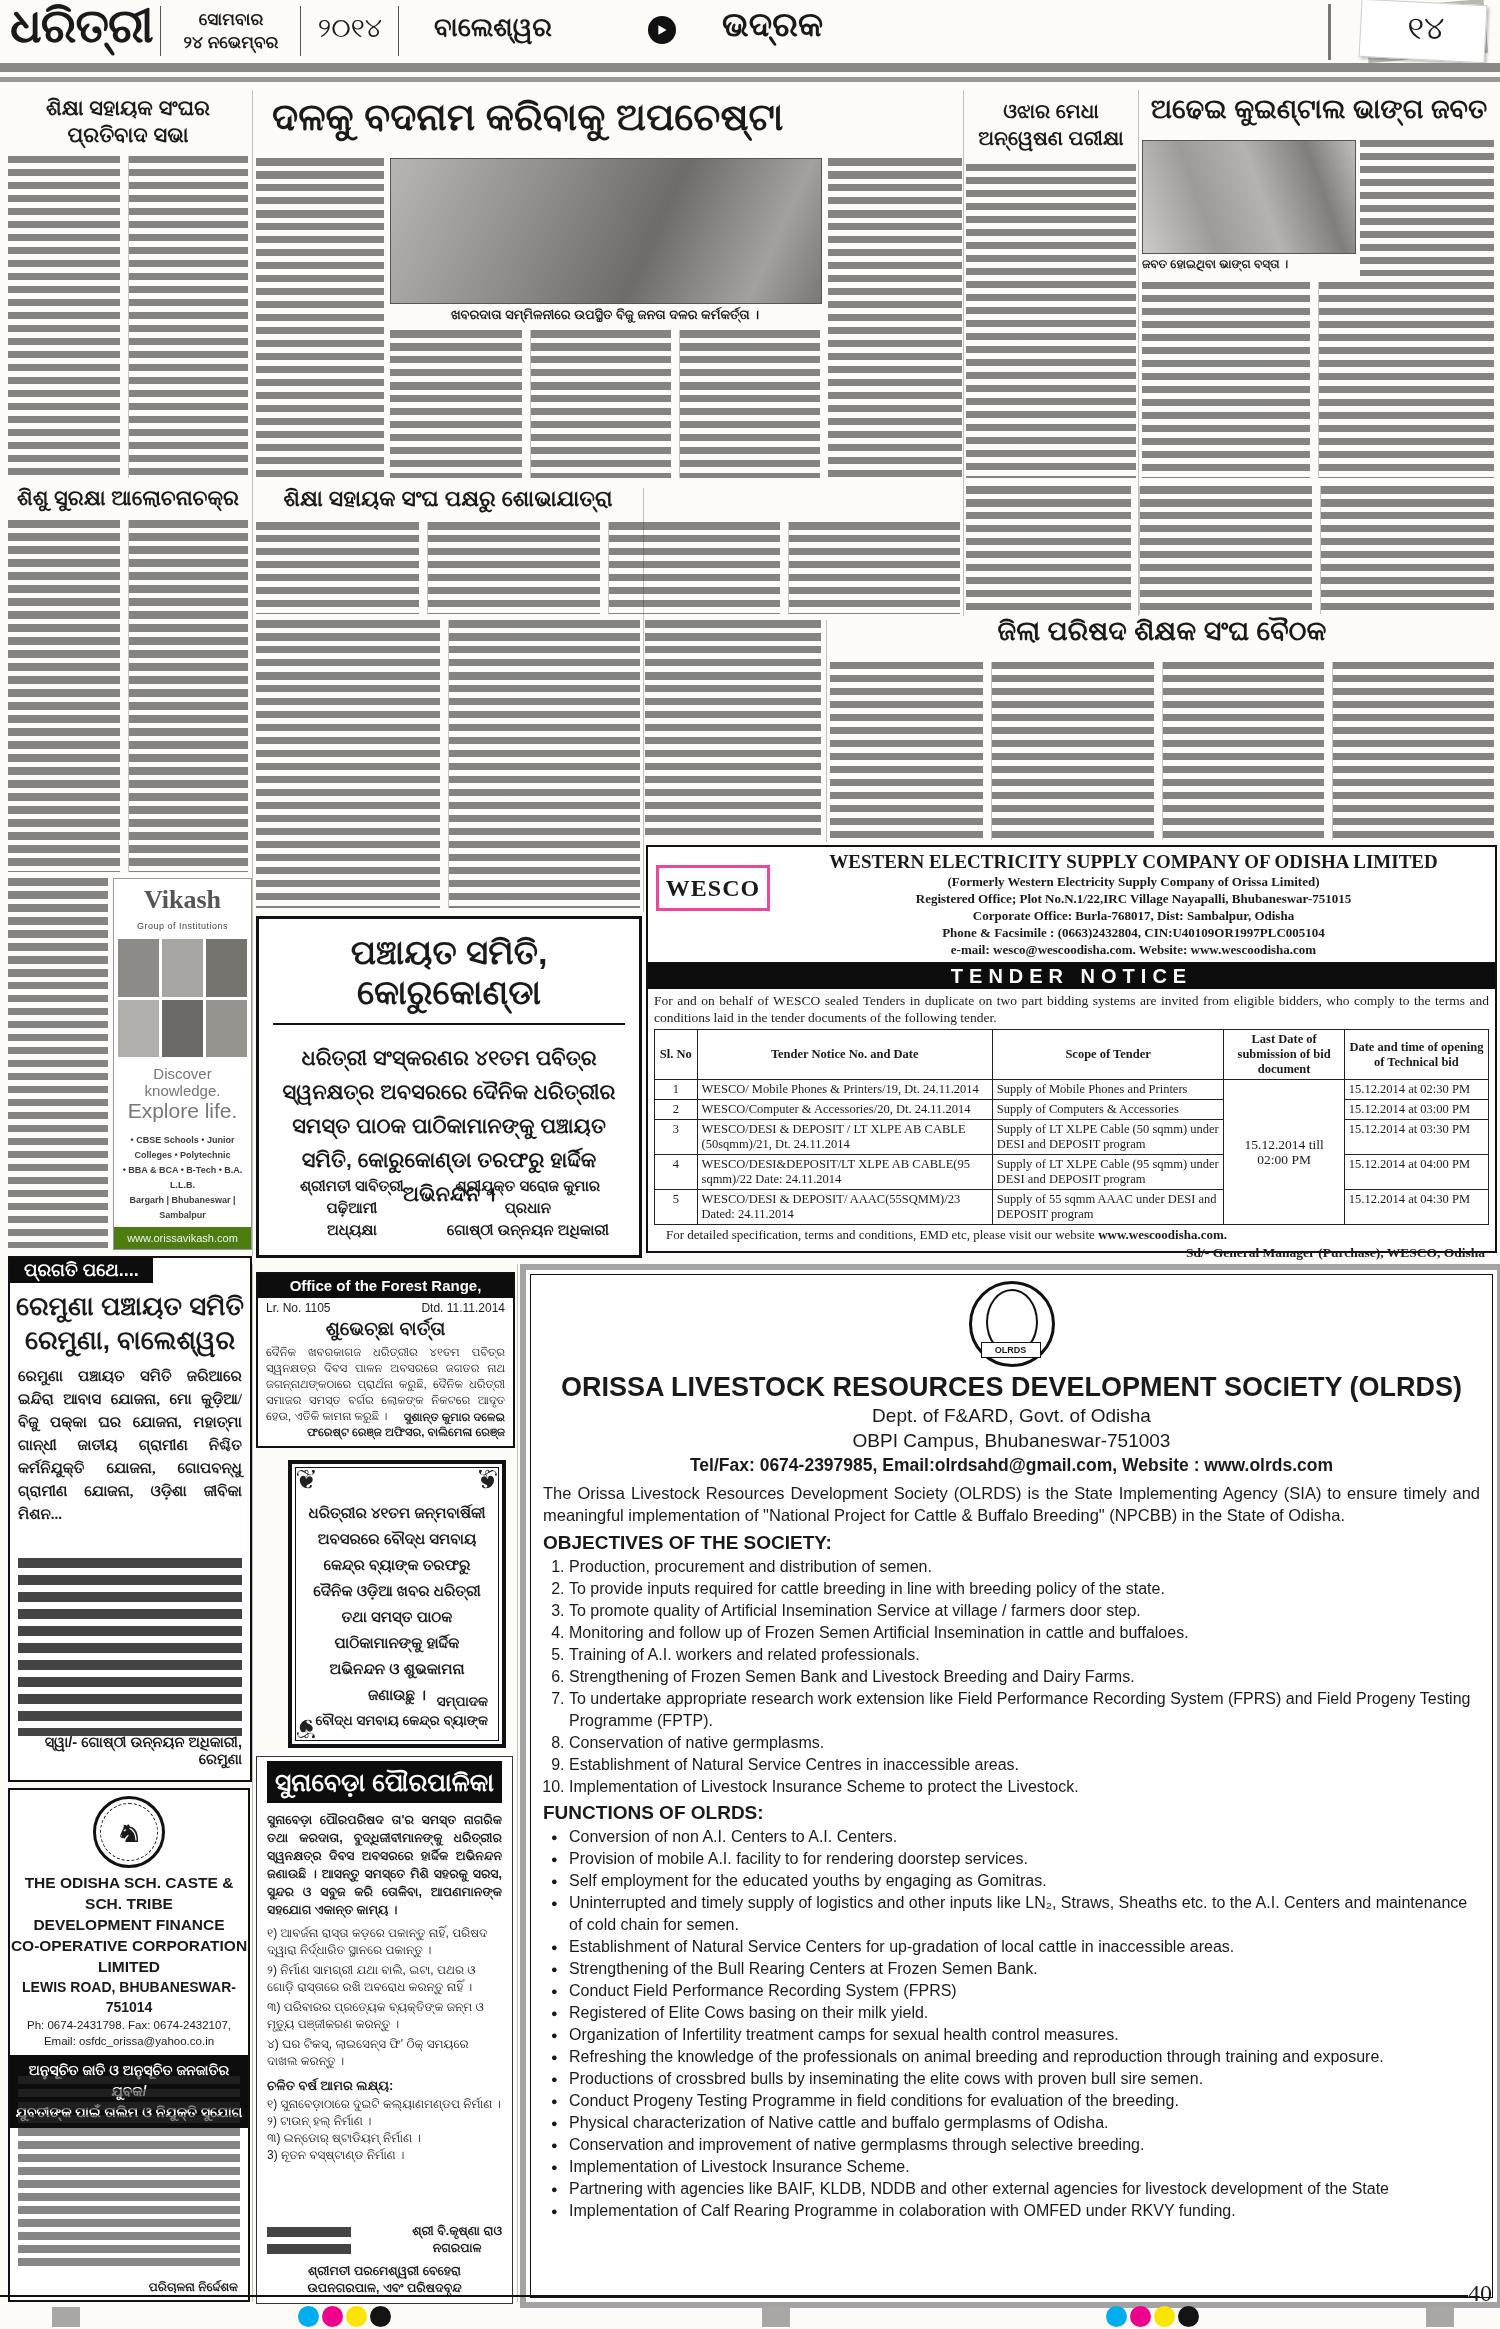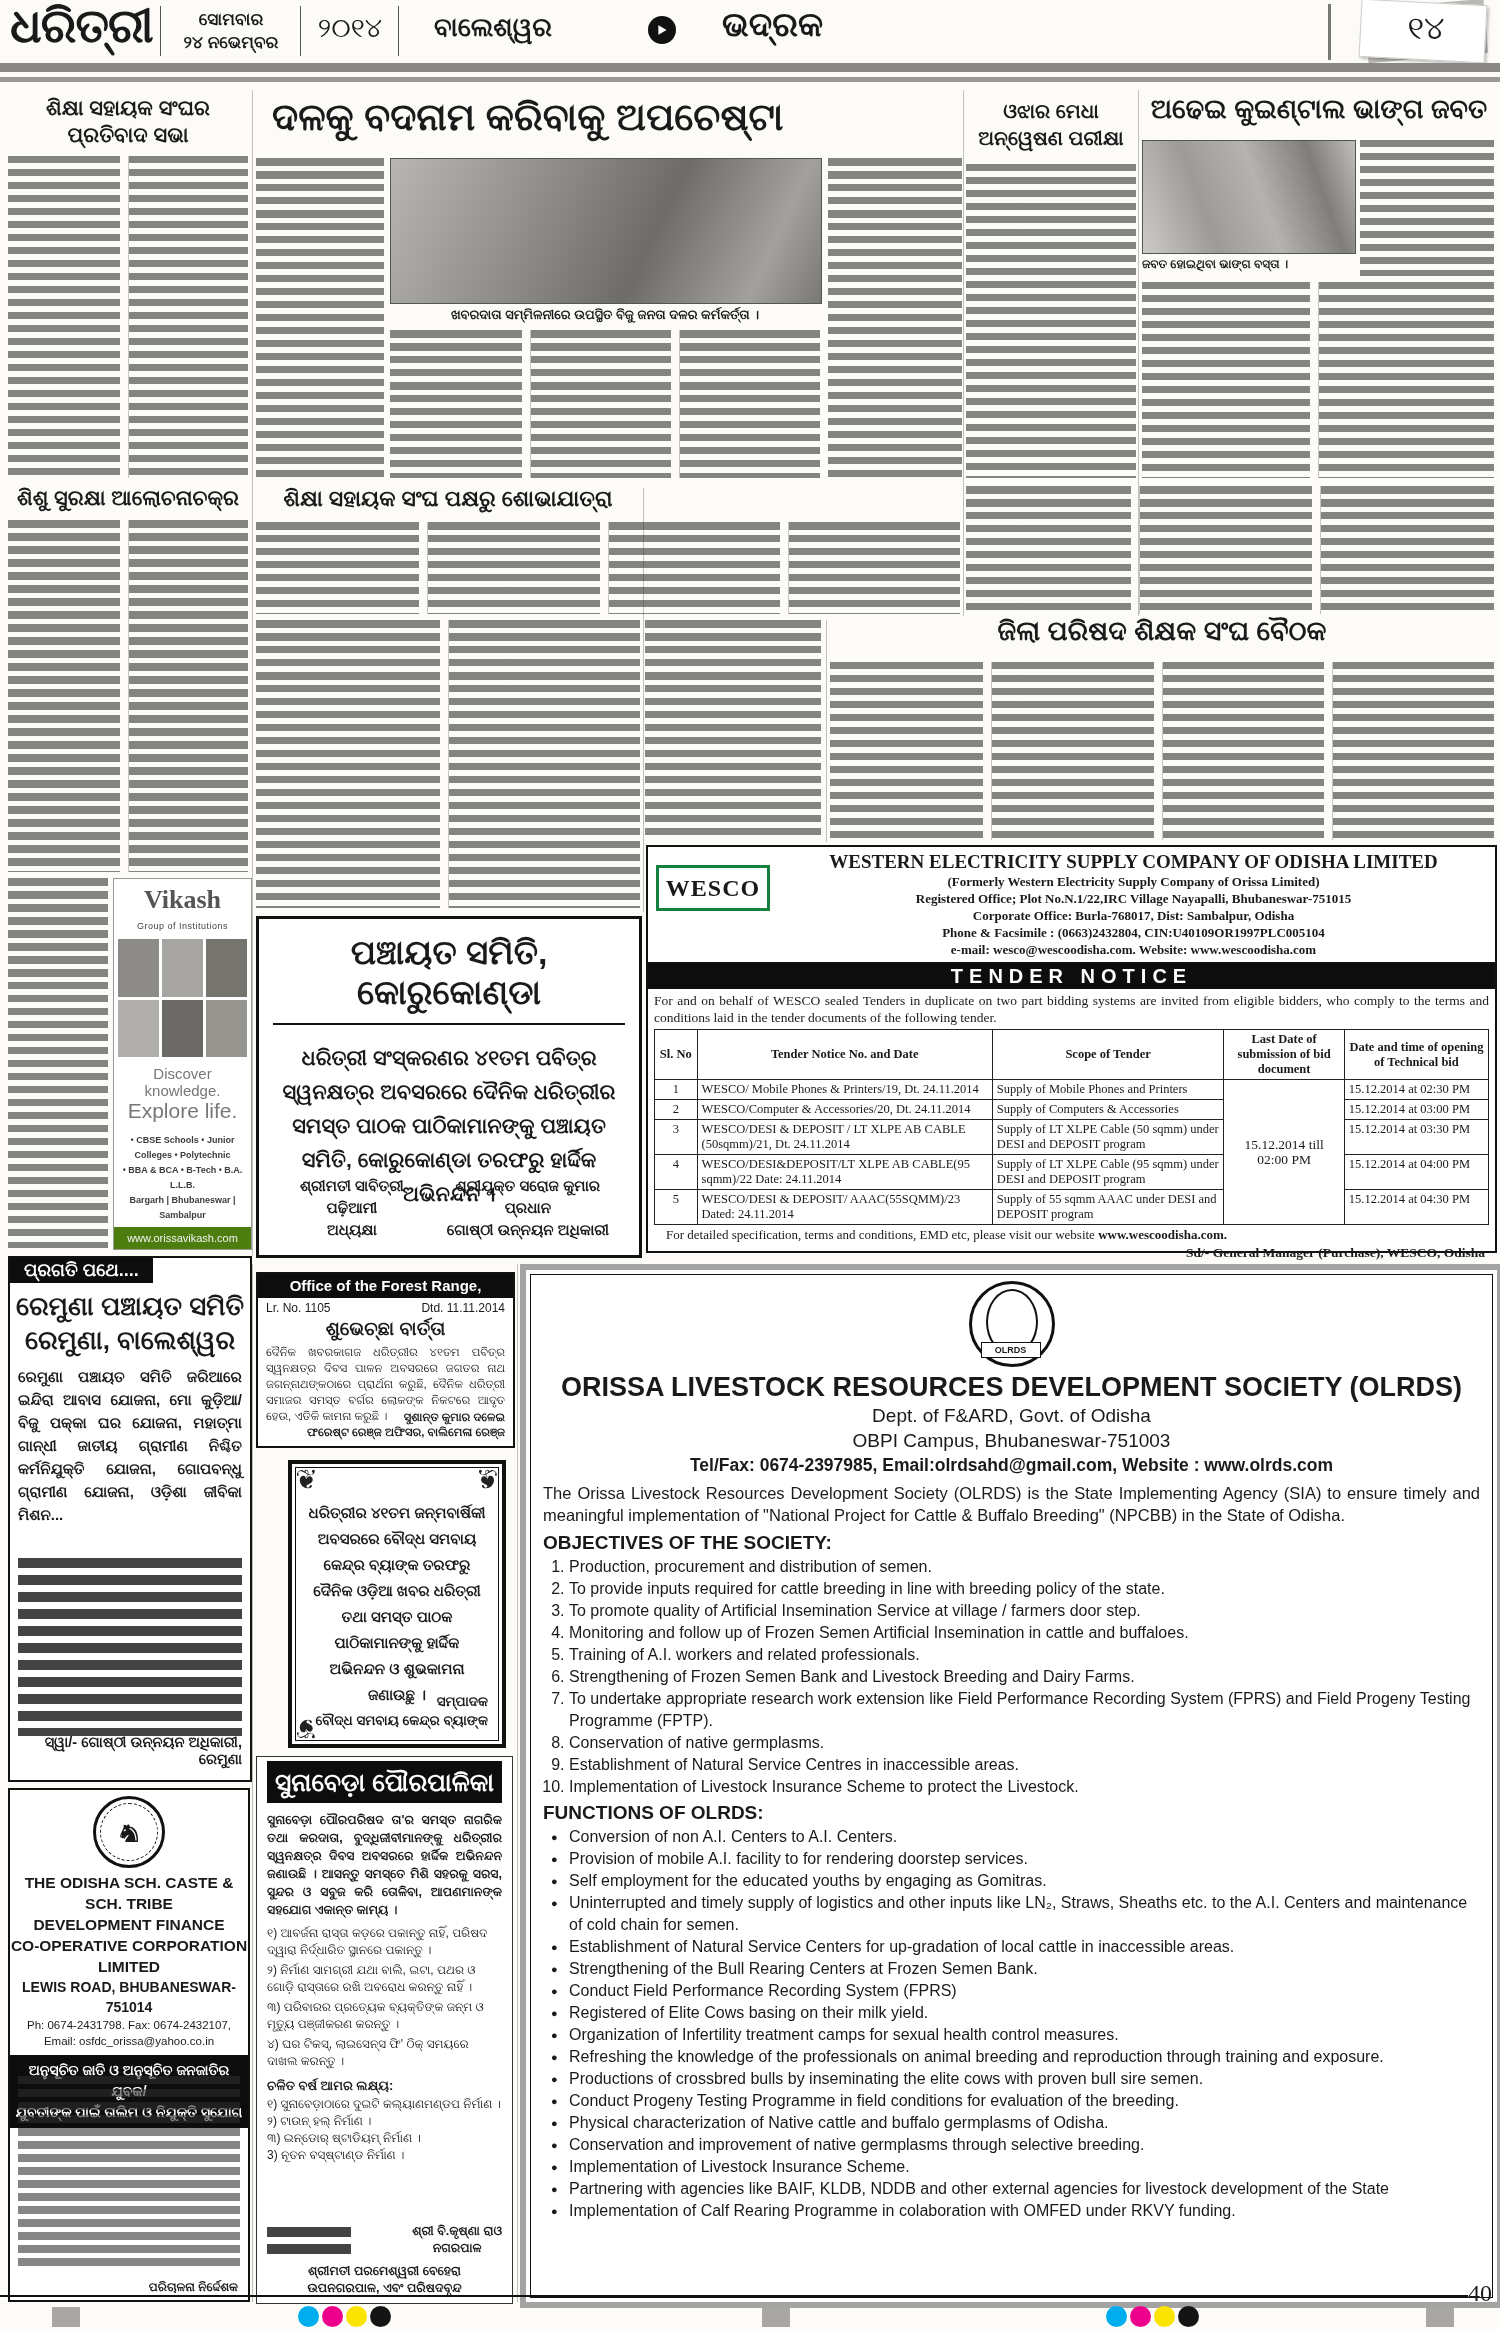--- a/index.html
+++ b/index.html
@@ -187,21 +187,21 @@
       </div>
       <div class="odia b ctr" style="font-size:15px;line-height:22px;">
         <div>ଶ୍ରୀଯୁକ୍ତ ସରୋଜ କୁମାର ପ୍ରଧାନ</div>
         <div>ଗୋଷ୍ଠୀ ଉନ୍ନୟନ ଅଧିକାରୀ</div>
       </div>
     </div>
   </div>
 
   <div class="abs box2 eng-serif" style="left:646px;top:845px;width:847px;height:404px;">
     <div style="display:flex;border-bottom:2px solid #111;padding:4px 6px;">
-      <div style="width:108px;height:40px;border:3px solid #15803d;margin:14px 8px 4px 2px;text-align:center;">
+      <div style="width:108px;height:40px;border:3px solid #ec4899;margin:14px 8px 4px 2px;text-align:center;">
         <span class="b" style="font-size:24px;letter-spacing:1px;line-height:40px;">WESCO</span>
       </div>
       <div class="ctr" style="flex:1;line-height:17px;">
         <div class="b" style="font-size:19px;line-height:22px;">WESTERN ELECTRICITY SUPPLY COMPANY OF ODISHA LIMITED</div>
         <div class="b" style="font-size:13px;">(Formerly Western Electricity Supply Company of Orissa Limited)</div>
         <div class="b" style="font-size:13px;">Registered Office; Plot No.N.1/22,IRC Village Nayapalli, Bhubaneswar-751015</div>
         <div class="b" style="font-size:13px;">Corporate Office: Burla-768017, Dist: Sambalpur, Odisha</div>
         <div class="b" style="font-size:13px;">Phone &amp; Facsimile : (0663)2432804,  CIN:U40109OR1997PLC005104</div>
         <div class="b" style="font-size:13px;">e-mail: wesco@wescoodisha.com.   Website: www.wescoodisha.com</div>
       </div>
@@ -265,21 +265,21 @@
     </div>
     <div class="r b" style="padding:0 10px;font-size:13.5px;">Sd/- General Manager (Purchase), WESCO, Odisha</div>
   </div>
 
   <div class="abs" style="left:8px;top:1256px;width:240px;height:522px;border:2px solid #111;background:#fff;">
     <div class="blackbar odia b" style="display:inline-block;padding:2px 14px;font-size:18px;">ପ୍ରଗତି ପଥେ....</div>
     <div class="odia b ctr" style="font-size:26px;line-height:34px;margin-top:6px;">
       <div>ରେମୁଣା ପଞ୍ଚାୟତ ସମିତି</div>
       <div>ରେମୁଣା, ବାଲେଶ୍ୱର</div>
     </div>
-    <div class="odia b" style="font-size:15px;line-height:23px;margin:8px 8px 0 8px;text-align:justify;">ରେମୁଣା ପଞ୍ଚାୟତ ସମିତି ଜରିଆରେ ଇନ୍ଦିରା ଆବାସ ଯୋଜନା, ମୋ କୁଡ଼ିଆ/ ବିଜୁ ପକ୍କା ଘର ଯୋଜନା, ମହାତ୍ମା ଗାନ୍ଧୀ ଜାତୀୟ ଗ୍ରାମୀଣ ନିଶ୍ଚିତ କର୍ମନିଯୁକ୍ତି ଯୋଜନା, ଗୋପବନ୍ଧୁ ଗ୍ରାମୀଣ ଯୋଜନା, ଓଡ଼ିଶା ଜୀବିକା ମିଶନ...</div>
+    <div class="odia b" style="font-size:15px;line-height:23px;margin:8px 8px 0 8px;text-align:justify;font-family:Liberation Serif, serif;">ରେମୁଣା ପଞ୍ଚାୟତ ସମିତି ଜରିଆରେ ଇନ୍ଦିରା ଆବାସ ଯୋଜନା, ମୋ କୁଡ଼ିଆ/ ବିଜୁ ପକ୍କା ଘର ଯୋଜନା, ମହାତ୍ମା ଗାନ୍ଧୀ ଜାତୀୟ ଗ୍ରାମୀଣ ନିଶ୍ଚିତ କର୍ମନିଯୁକ୍ତି ଯୋଜନା, ଗୋପବନ୍ଧୁ ଗ୍ରାମୀଣ ଯୋଜନା, ଓଡ଼ିଶା ଜୀବିକା ମିଶନ...</div>
     <div class="strB" style="position:absolute;left:8px;right:8px;top:300px;bottom:44px;"></div>
     <div class="odia b r" style="position:absolute;bottom:12px;left:8px;right:8px;font-size:14.5px;">ସ୍ୱା/- ଗୋଷ୍ଠୀ ଉନ୍ନୟନ ଅଧିକାରୀ, ରେମୁଣା</div>
   </div>
 
   <div class="abs box2" style="left:256px;top:1272px;width:255px;height:172px;">
     <div class="blackbar b ctr" style="height:24px;font-size:15px;line-height:24px;">Office of the Forest Range, Balimela</div>
     <div style="display:flex;justify-content:space-between;padding:3px 8px;font-size:12px;">
       <span>Lr. No. 1105</span>
       <span>Dtd. 11.11.2014</span>
     </div>

